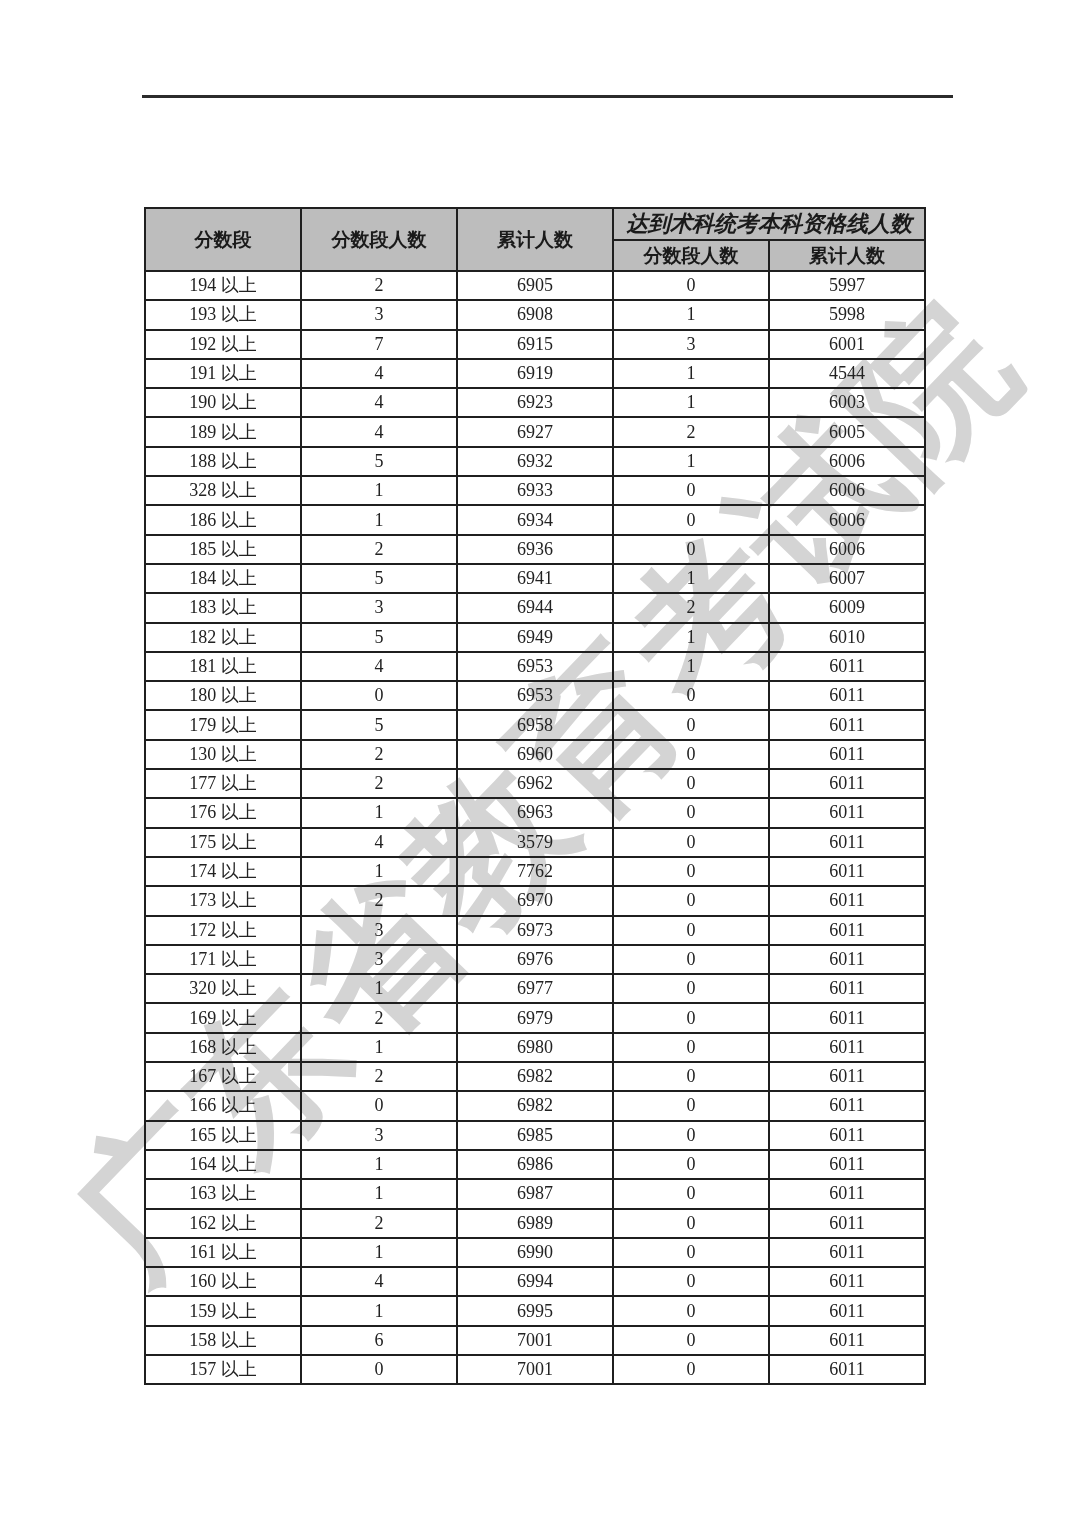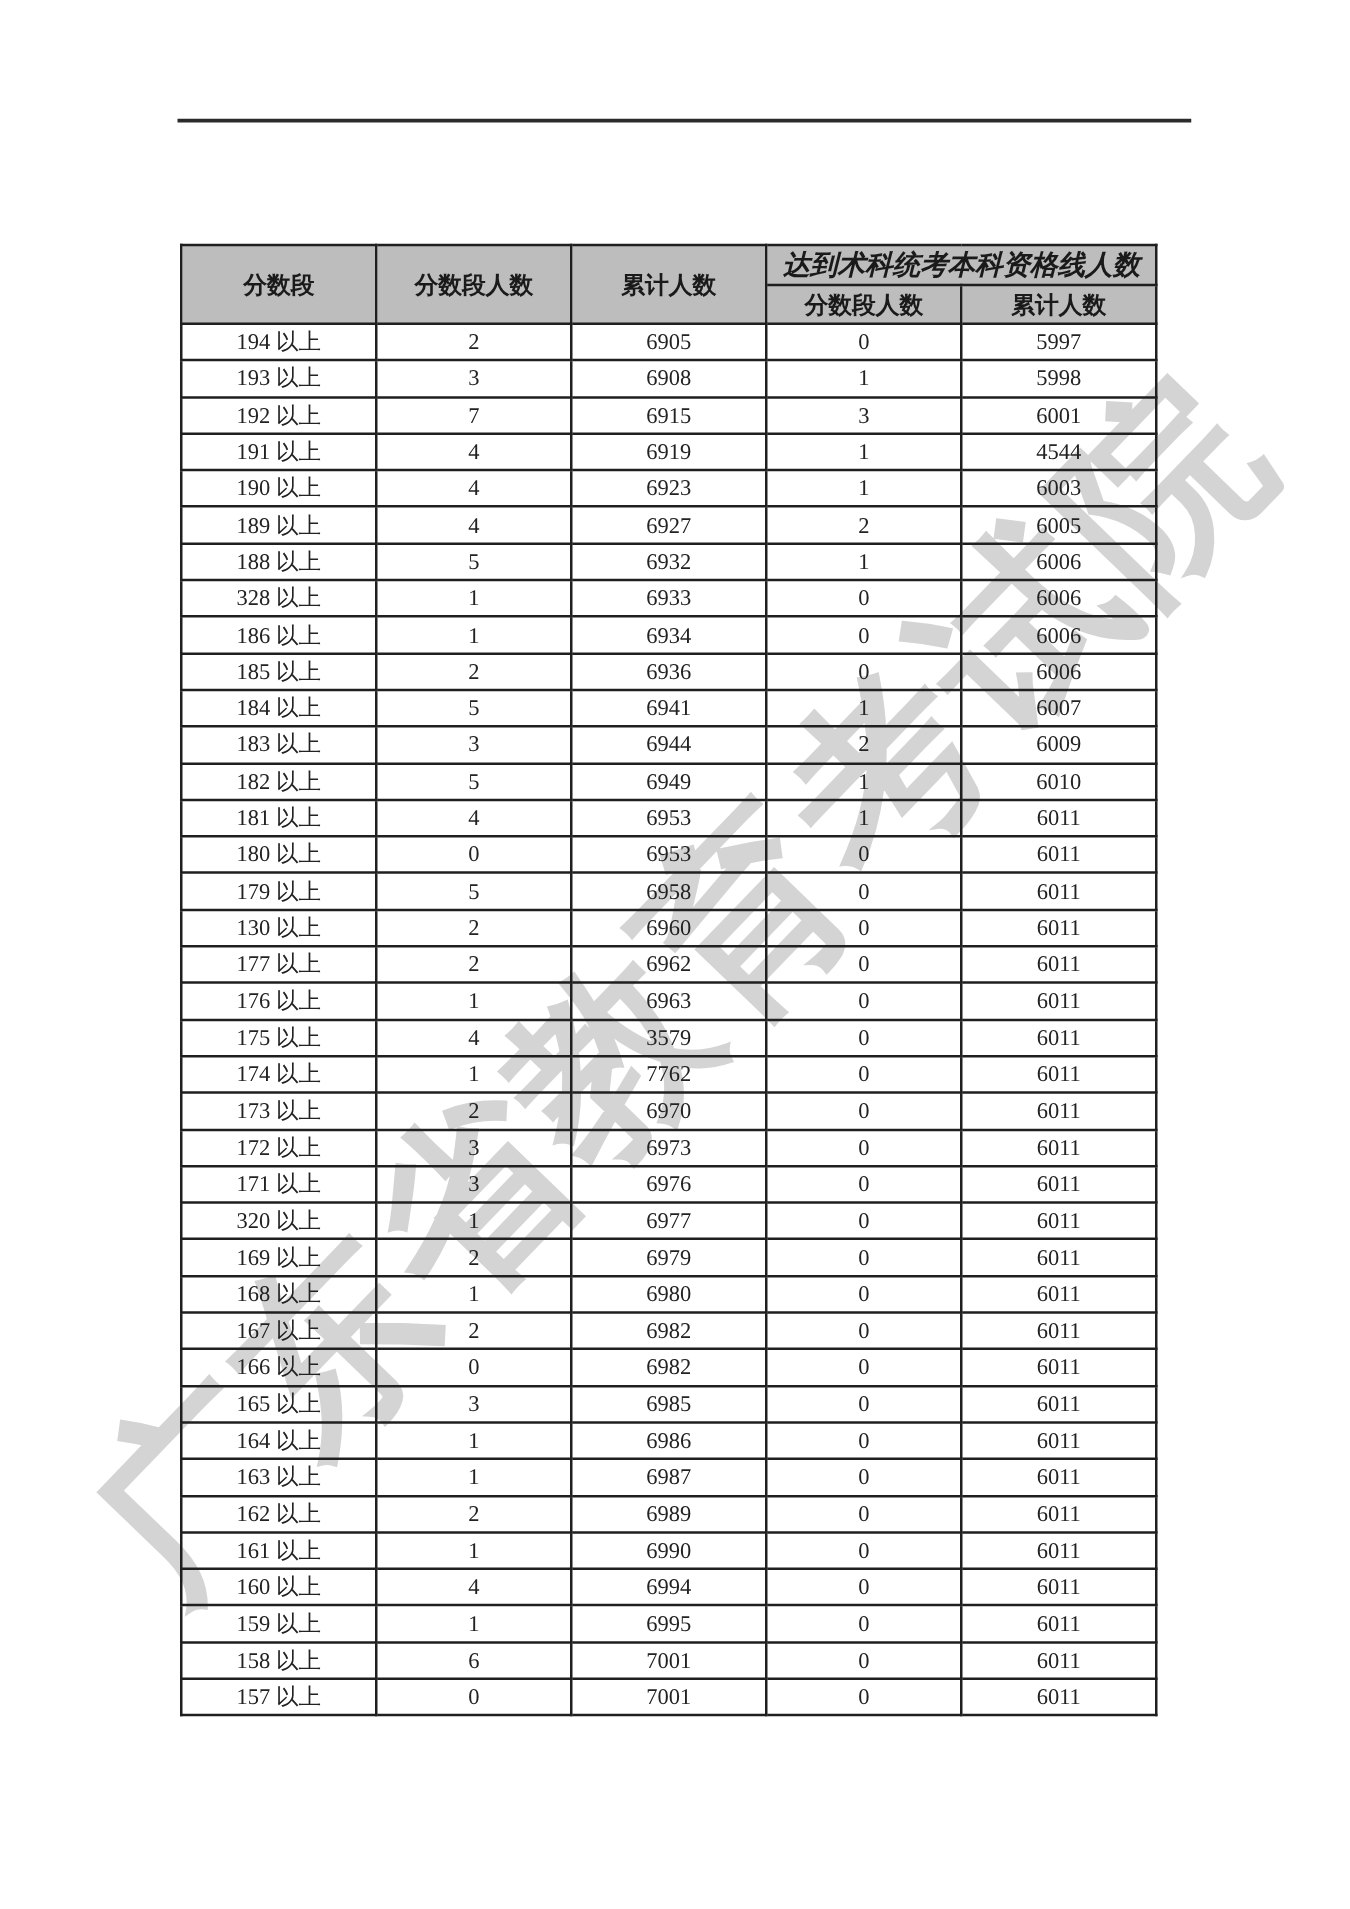--- a/index.html
+++ b/index.html
@@ -34,21 +34,21 @@
     letter-spacing: 4px;
     white-space: nowrap;
     color: #d4d4d4;
     z-index: 0;
     user-select: none;
     pointer-events: none;
   }
   table.score-table {
     position: absolute;
     left: 144px;
-    top: 195px;
+    top: 207px;
     width: 780px;
     border-collapse: collapse;
     table-layout: fixed;
     z-index: 1;
   }
   .score-table col { width: 156px; }
   .score-table th, .score-table td {
     border: 2px solid #1f1f1f;
     text-align: center;
     vertical-align: middle;

